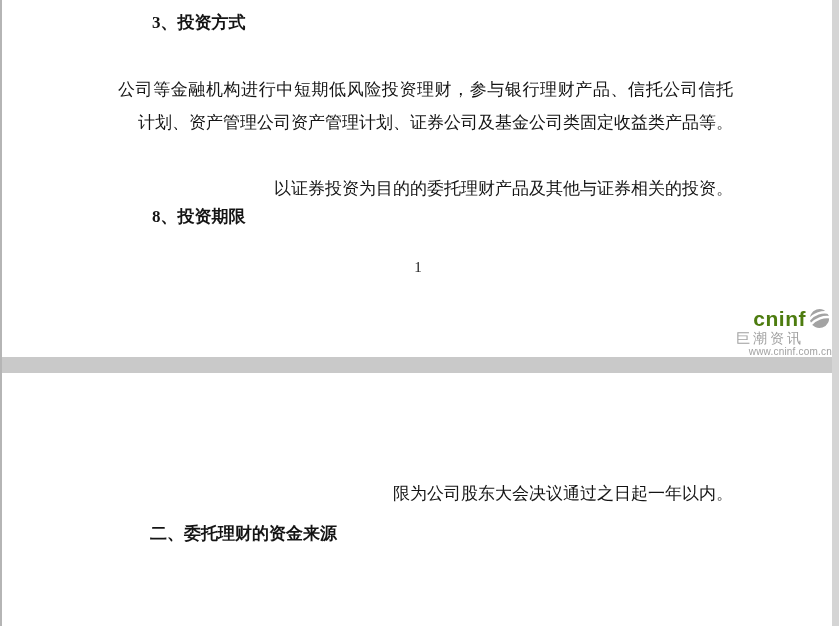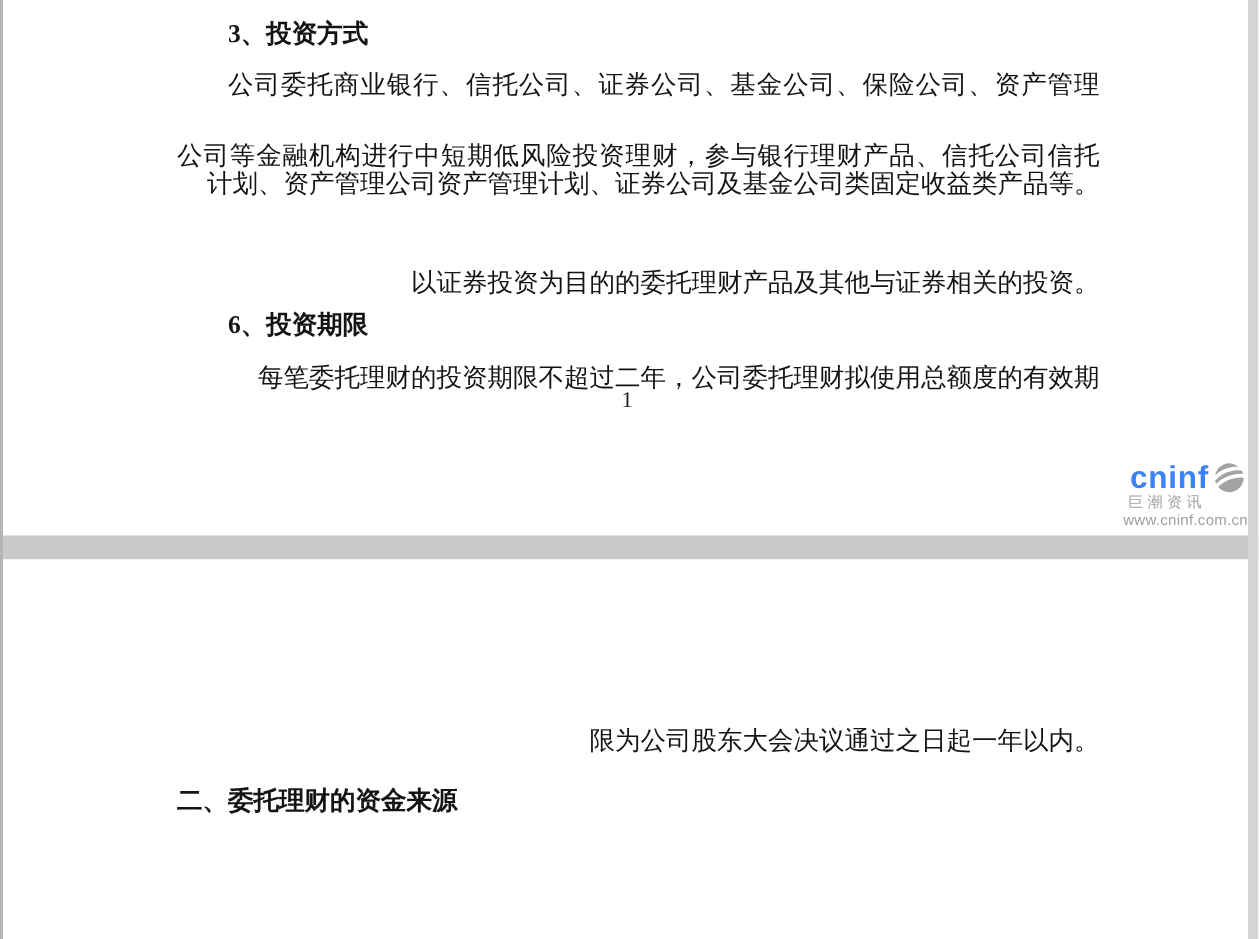--- a/index.html
+++ b/index.html
@@ -29,47 +29,45 @@
     position:absolute;left:0;top:257px;width:832px;text-align:center;
     font-size:15px;line-height:20px;color:#222;
   }
 
   .logo{
     position:absolute;top:307px;left:722px;width:110px;
     color:#9b9b9b;font-family:"Liberation Sans","DejaVu Sans",sans-serif;
     line-height:1;text-align:right;
   }
   .logo-row1{display:flex;align-items:center;justify-content:flex-end;gap:1px;}
-  .logo-word{font-size:21px;font-weight:700;letter-spacing:.5px;color:#3b82f6;}
-  .logo-sub{font-size:10px;letter-spacing:3px;color:#a0a0a0;padding-right:28px;margin-top:1px;}
+  .logo-word{font-size:21px;font-weight:700;letter-spacing:.5px;color:#4d7c0f;}
+  .logo-sub{font-size:14px;letter-spacing:3px;color:#a0a0a0;padding-right:28px;margin-top:1px;}
   .logo-url{font-size:10px;color:#a0a0a0;margin-top:2px;letter-spacing:.2px;}
   .logo svg{display:block;}
 </style>
 </head>
 <body>
 
 <div class="stage">
 
   <div class="page page1">
 
     <div class="heading" style="top:13px;">
       <span class="pad2" style="display:inline-block;">3、投资方式</span>
     </div>
 
-    <div class="tline ind fill" style="top:40px;height:33px;">公司委托商业银行、信托公司、证券公司、基金公司、保险公司、资产管理</div>
-    <div class="tline fill" style="top:87px;height:33px;">公司等金融机构进行中短期低风险投资理财，参与银行理财产品、信托公司信托</div>
+    <div class="tline fill" style="top:73px;height:33px;">公司等金融机构进行中短期低风险投资理财，参与银行理财产品、信托公司信托</div>
     <div class="tline" style="top:106px;height:33px;">计划、资产管理公司资产管理计划、证券公司及基金公司类固定收益类产品等。</div>
 
     <div class="tline" style="top:172px;height:33px;">以证券投资为目的的委托理财产品及其他与证券相关的投资。</div>
 
     <div class="heading" style="top:207px;">
-      <span class="pad2" style="display:inline-block;">6、投资期限</span>
+      <span class="pad2" style="display:inline-block;">8、投资期限</span>
     </div>
 
-    <div class="tline ind" style="top:235px;height:33px;">每笔委托理财的投资期限不超过二年，公司委托理财拟使用总额度的有效期</div>
 
     <div class="pageno">1</div>
   </div>
 
   <div class="logo">
     <div class="logo-row1">
       <span class="logo-word">cninf</span>
       <span>
         <svg width="25" height="23" viewBox="0 0 24 24">
           <g transform="rotate(-18 12 12)">
@@ -83,20 +81,20 @@
     <div class="logo-sub">巨潮资讯</div>
     <div class="logo-url">www.cninf.com.cn</div>
   </div>
 
   <div class="gap-band"></div>
 
   <div class="page page2">
 
     <div class="tline" style="top:104px;height:33px;">限为公司股东大会决议通过之日起一年以内。</div>
 
-    <div class="heading" style="top:151px;">二、委托理财的资金来源</div>
+    <div class="heading" style="top:151px;margin-left:32px;">二、委托理财的资金来源</div>
 
   </div>
 
   <div class="edge-left"></div>
   <div class="edge-right"></div>
 
 </div>
 
 </body></html>

